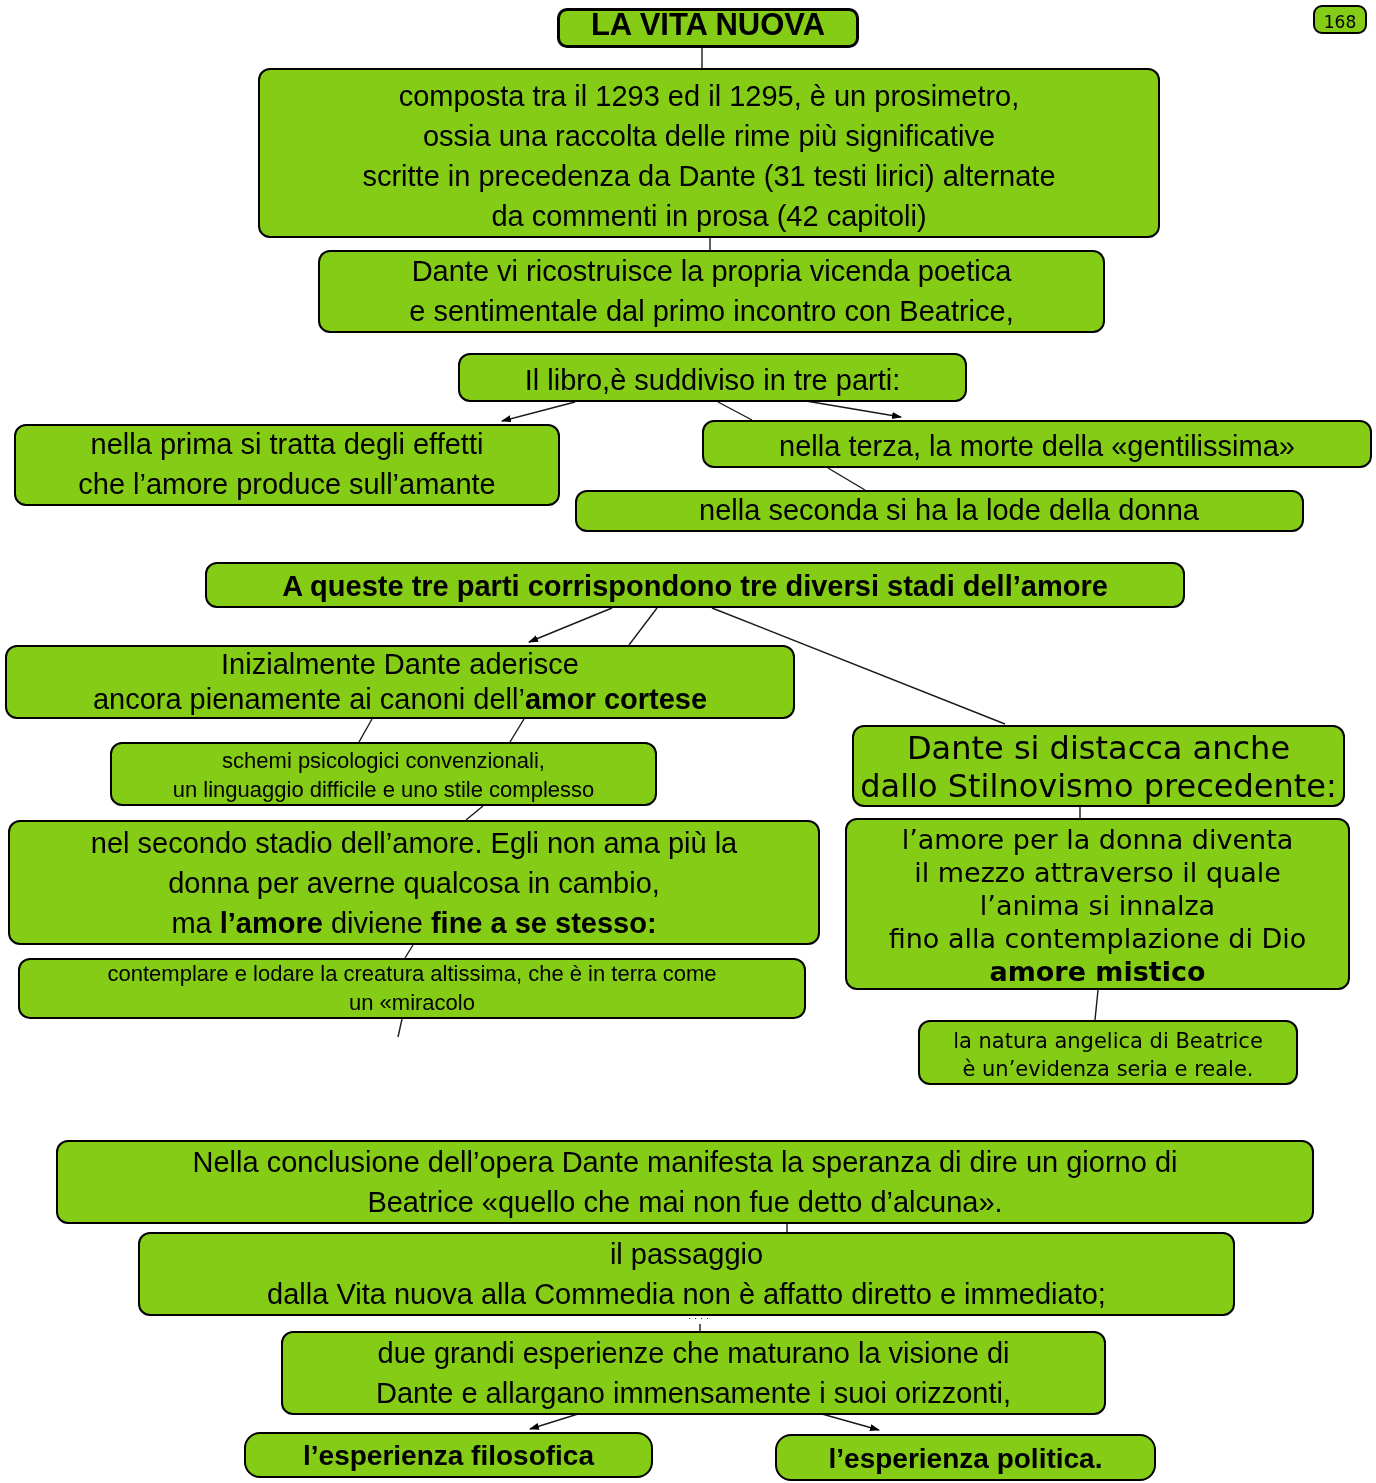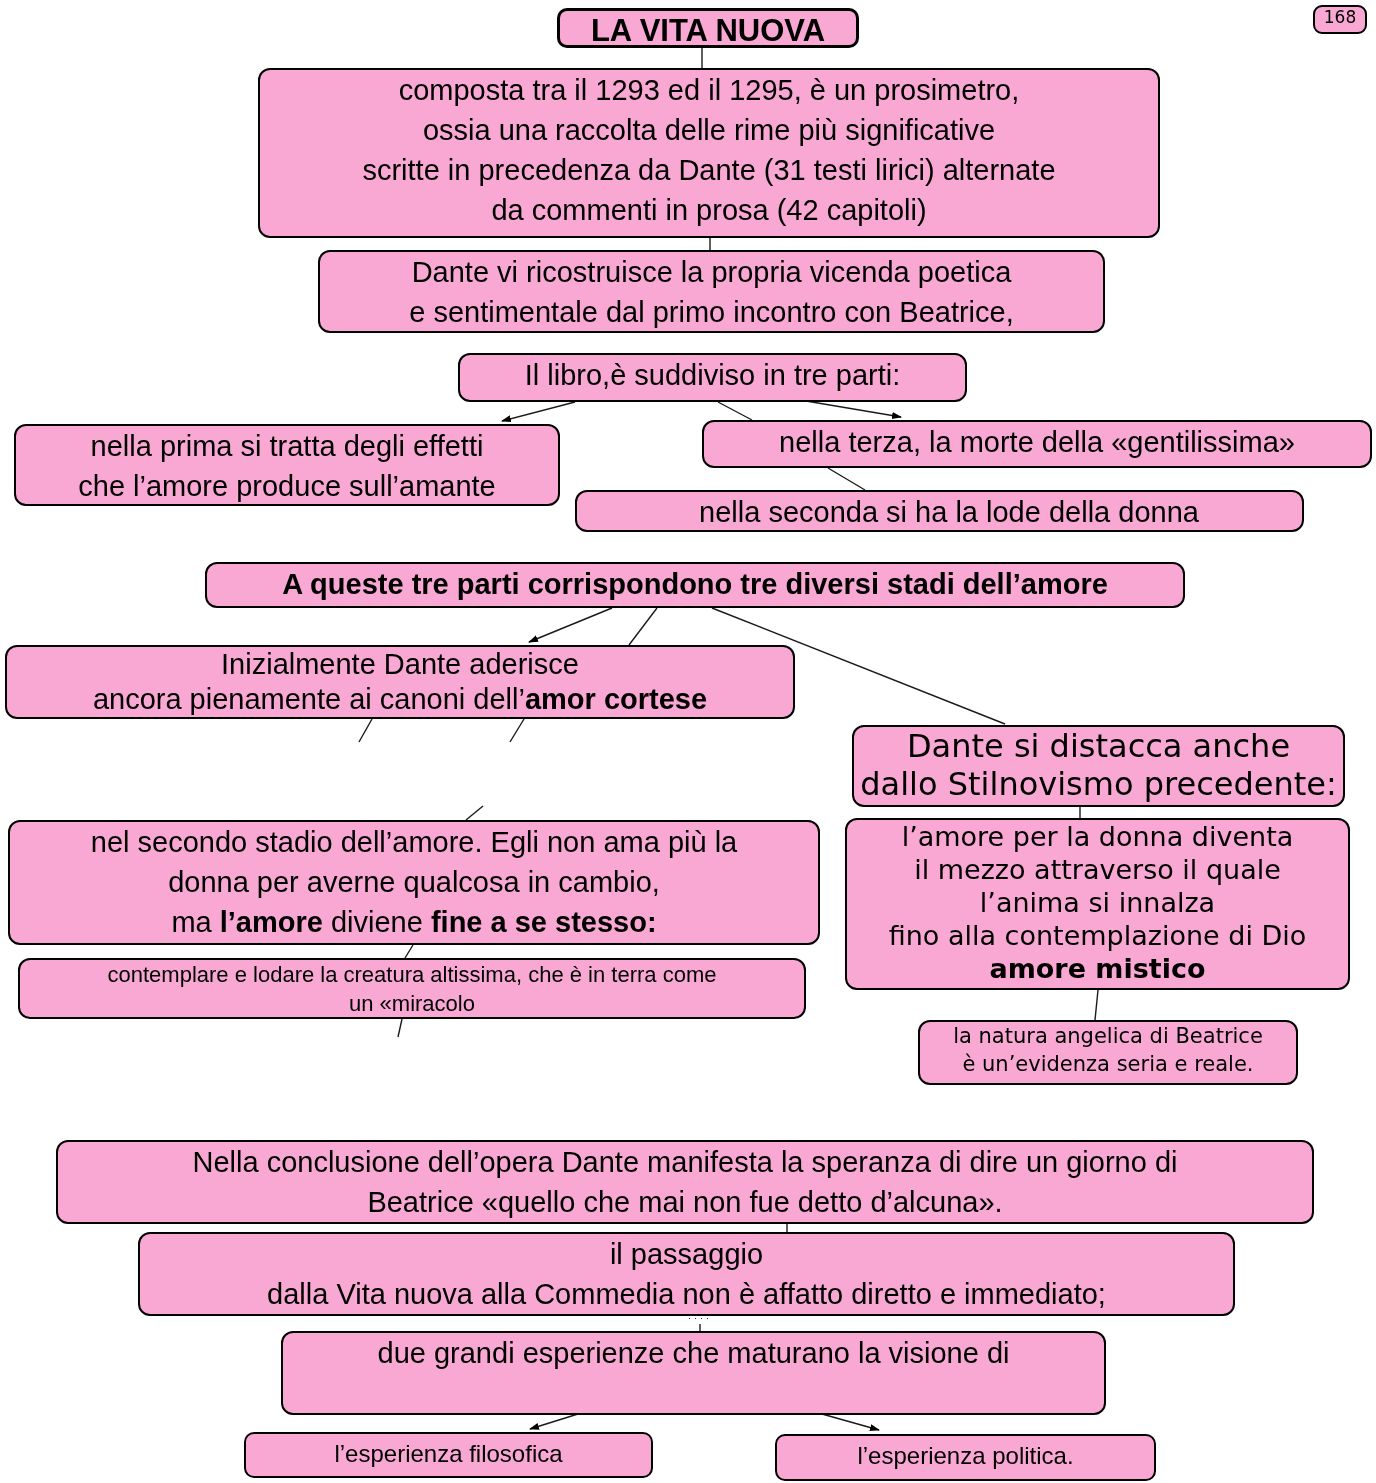--- a/index.html
+++ b/index.html
@@ -1,27 +1,27 @@
 <!DOCTYPE html>
 <html><head>
 <meta charset="utf-8">
 <style>
   html,body{margin:0;padding:0;background:#fff;}
   .stage{position:relative;width:1376px;height:1483px;background:#fff;
          font-family:"Liberation Sans",sans-serif;color:#000;overflow:hidden;}
   .connectors{position:absolute;left:0;top:0;width:1376px;height:1483px;}
-  .box{position:absolute;background:#f9a8d4;border:2px solid #000;border-radius:12px;
-       display:flex;flex-direction:column;justify-content:flex-start;align-items:center;
+  .box{position:absolute;background:#84cc16;border:2px solid #000;border-radius:12px;
+       display:flex;flex-direction:column;justify-content:flex-end;align-items:center;
        text-align:center;font-size:29px;line-height:40px;box-sizing:border-box;}
   .line{white-space:nowrap;}
   .sm{font-size:22px;line-height:29px;}
   .wide{font-family:"DejaVu Sans",sans-serif;}
   .title-box{font-weight:bold;font-size:31px;border-width:3px;border-radius:10px;}
   .badge{font-size:17px;line-height:20px;border-radius:9px;font-family:"DejaVu Sans",sans-serif;}
-  .bold-box{font-weight:normal;font-size:24px;border-radius:10px;}
+  .bold-box{font-weight:bold;font-size:28px;border-radius:16px;}
   .dots{position:absolute;font-size:9px;letter-spacing:3px;line-height:9px;}
   b{font-weight:bold;}
 </style>
 </head>
 <body>
 
 <div class="stage">
 
   <svg class="connectors" viewBox="0 0 1376 1483" xmlns="http://www.w3.org/2000/svg">
     <defs>
@@ -92,20 +92,24 @@
 
   <div class="box" style="left:205px;top:562px;width:980px;height:46px;font-weight:bold;">
     <div class="line">A queste tre parti corrispondono tre diversi stadi dell’amore</div>
   </div>
 
   <div class="box" style="left:5px;top:645px;width:790px;height:74px;line-height:35px;">
     <div class="line">Inizialmente Dante aderisce</div>
     <div class="line"><span>ancora pienamente ai canoni dell’</span><b>amor cortese</b></div>
   </div>
 
+  <div class="box sm" style="left:110px;top:742px;width:547px;height:64px;">
+    <div class="line">schemi psicologici convenzionali,</div>
+    <div class="line">un linguaggio difficile e uno stile complesso</div>
+  </div>
 
   <div class="box wide" style="left:852px;top:725px;width:493px;height:82px;font-size:32px;line-height:38px;">
     <div class="line">Dante si distacca anche</div>
     <div class="line">dallo Stilnovismo precedente:</div>
   </div>
 
   <div class="box" style="left:8px;top:820px;width:812px;height:125px;">
     <div class="line">nel secondo stadio dell’amore. Egli non ama più la</div>
     <div class="line">donna per averne qualcosa in cambio,</div>
     <div class="line"><span>ma </span><b>l’amore</b><span> diviene </span><b>fine a se stesso:</b></div>
@@ -137,20 +141,21 @@
 
   <div class="box" style="left:138px;top:1232px;width:1097px;height:84px;">
     <div class="line">il passaggio</div>
     <div class="line">dalla Vita nuova alla Commedia non è affatto diretto e immediato;</div>
   </div>
 
   <div class="dots" style="left:668px;top:1314px;width:64px;text-align:center;">····</div>
 
   <div class="box" style="left:281px;top:1331px;width:825px;height:84px;">
     <div class="line">due grandi esperienze che maturano la visione di</div>
+    <div class="line">Dante e allargano immensamente i suoi orizzonti,</div>
   </div>
 
   <div class="box bold-box" style="left:244px;top:1432px;width:409px;height:46px;">
     <div class="line">l’esperienza filosofica</div>
   </div>
 
   <div class="box bold-box" style="left:775px;top:1434px;width:381px;height:47px;">
     <div class="line">l’esperienza politica.</div>
   </div>
 

